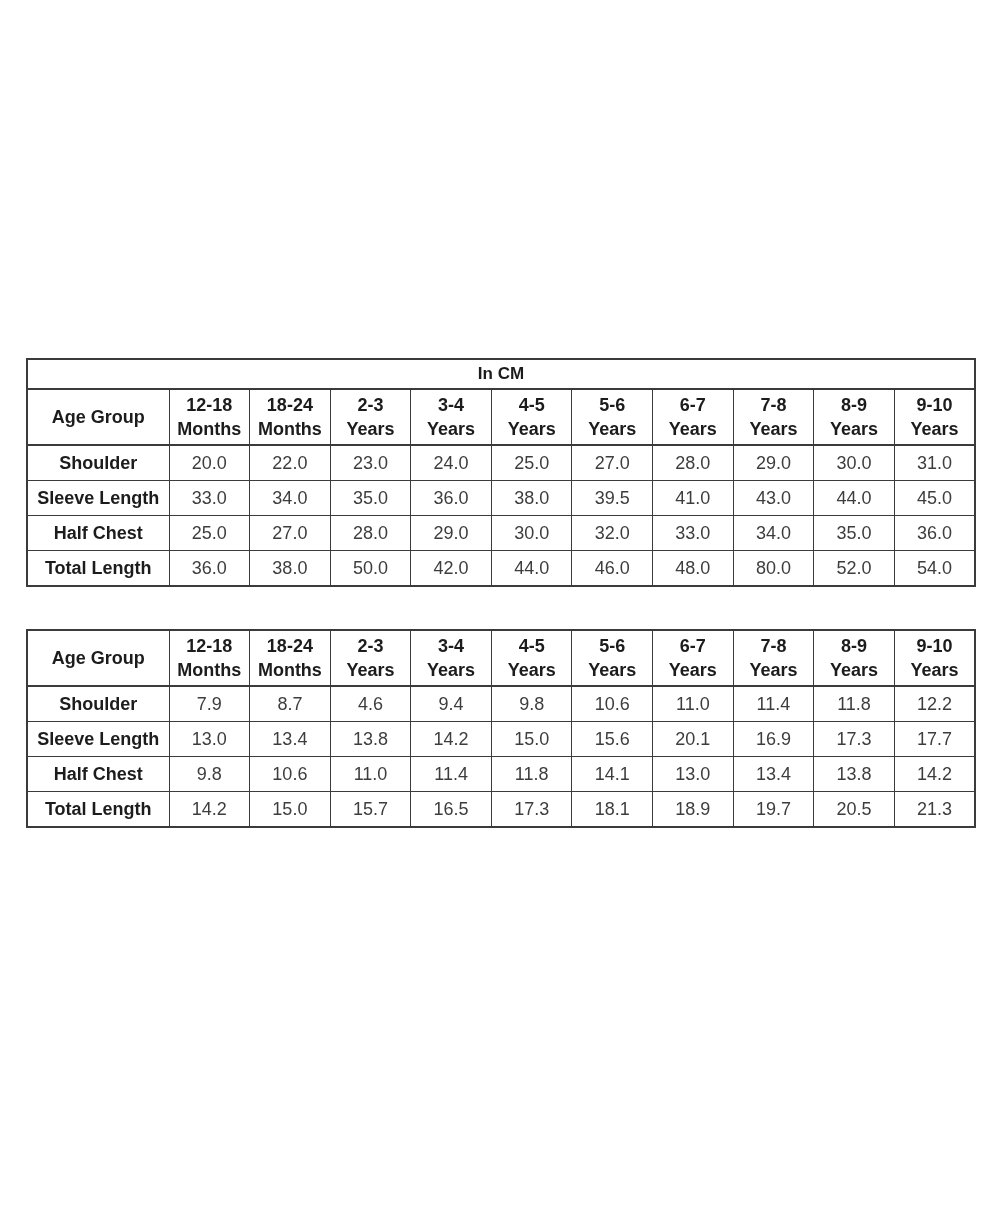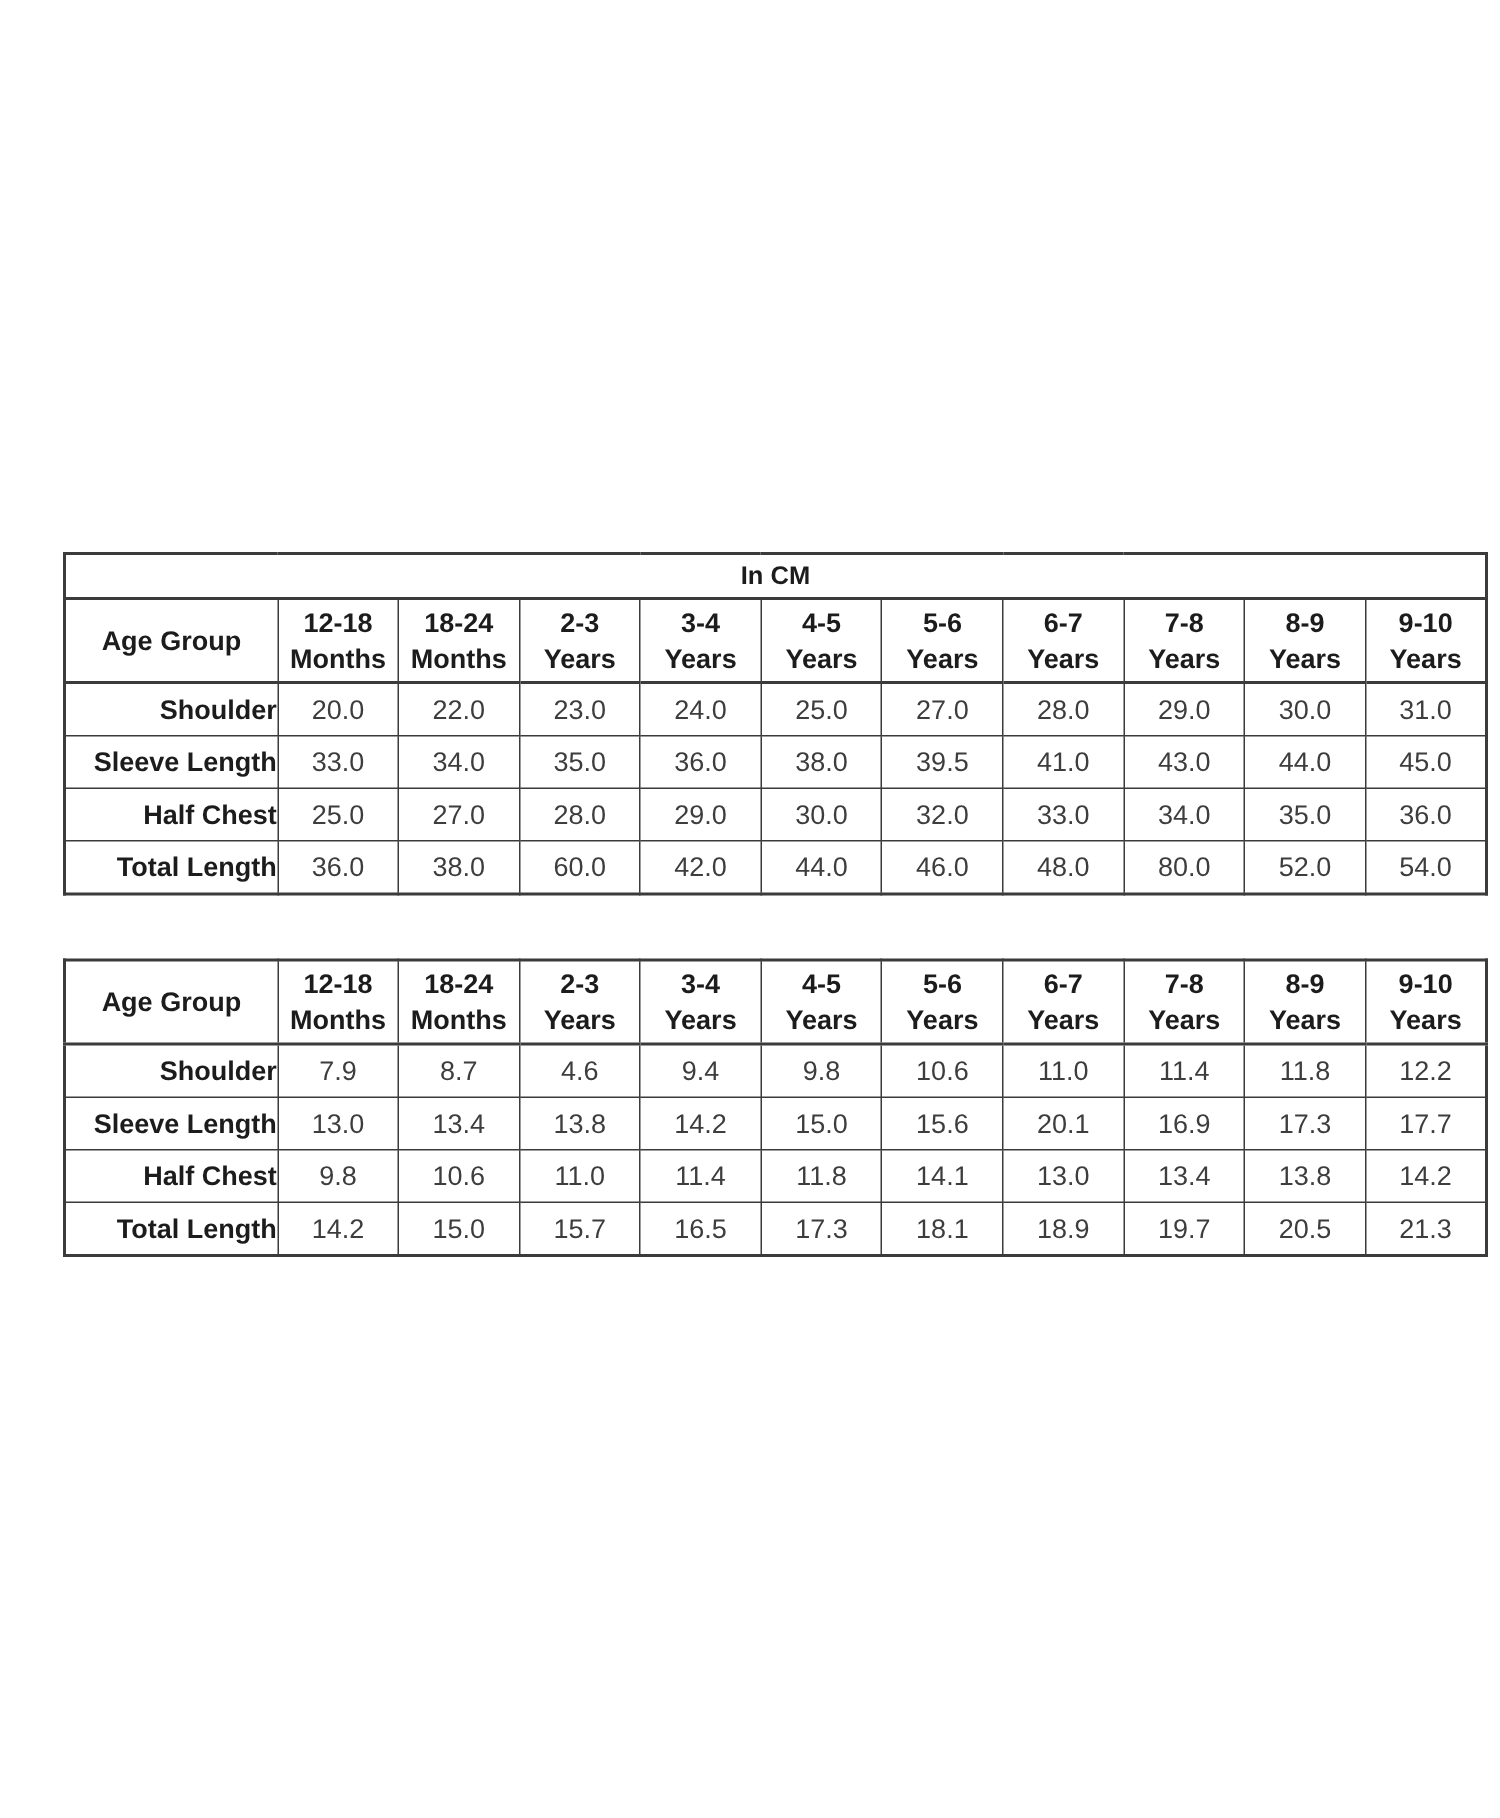--- a/index.html
+++ b/index.html
@@ -10,23 +10,22 @@
   body {
     width: 1000px;
     height: 1212px;
     position: relative;
     font-family: "Liberation Sans", sans-serif;
     -webkit-font-smoothing: antialiased;
   }
   .tables-wrap {
     position: absolute;
     left: 26px;
-    top: 368px;
+    top: 358px;
     width: 950px;
-    margin-left: 16px;
   }
   table.size-table {
     border-collapse: collapse;
     table-layout: fixed;
     width: 950px;
     border: 2px solid var(--border-color, #3b3b3b);
   }
   table.size-table + table.size-table {
     margin-top: 42px;
   }
@@ -52,21 +51,20 @@
     line-height: 1.35;
     color: var(--header-text, #1c1c1c);
     white-space: pre-line;
     border-bottom-width: 2px;
   }
   tr.data-row th.row-label {
     height: 34px;
     font-weight: 700;
     font-size: 18px;
     color: var(--header-text, #1c1c1c);
-    text-align: right;
   }
   tr.data-row td.value-cell {
     height: 34px;
     font-weight: 400;
     font-size: 18px;
     color: var(--value-text, #3d3d3d);
   }
 </style>
 </head>
 <body style="background: rgb(255, 255, 255);">
@@ -149,21 +147,21 @@
           <td class="value-cell">32.0</td>
           <td class="value-cell">33.0</td>
           <td class="value-cell">34.0</td>
           <td class="value-cell">35.0</td>
           <td class="value-cell">36.0</td>
         </tr>
         <tr class="data-row">
           <th class="row-label">Total Length</th>
           <td class="value-cell">36.0</td>
           <td class="value-cell">38.0</td>
-          <td class="value-cell">60.0</td>
+          <td class="value-cell">50.0</td>
           <td class="value-cell">42.0</td>
           <td class="value-cell">44.0</td>
           <td class="value-cell">46.0</td>
           <td class="value-cell">48.0</td>
           <td class="value-cell">80.0</td>
           <td class="value-cell">52.0</td>
           <td class="value-cell">54.0</td>
         </tr>
       </tbody>
     </table>

